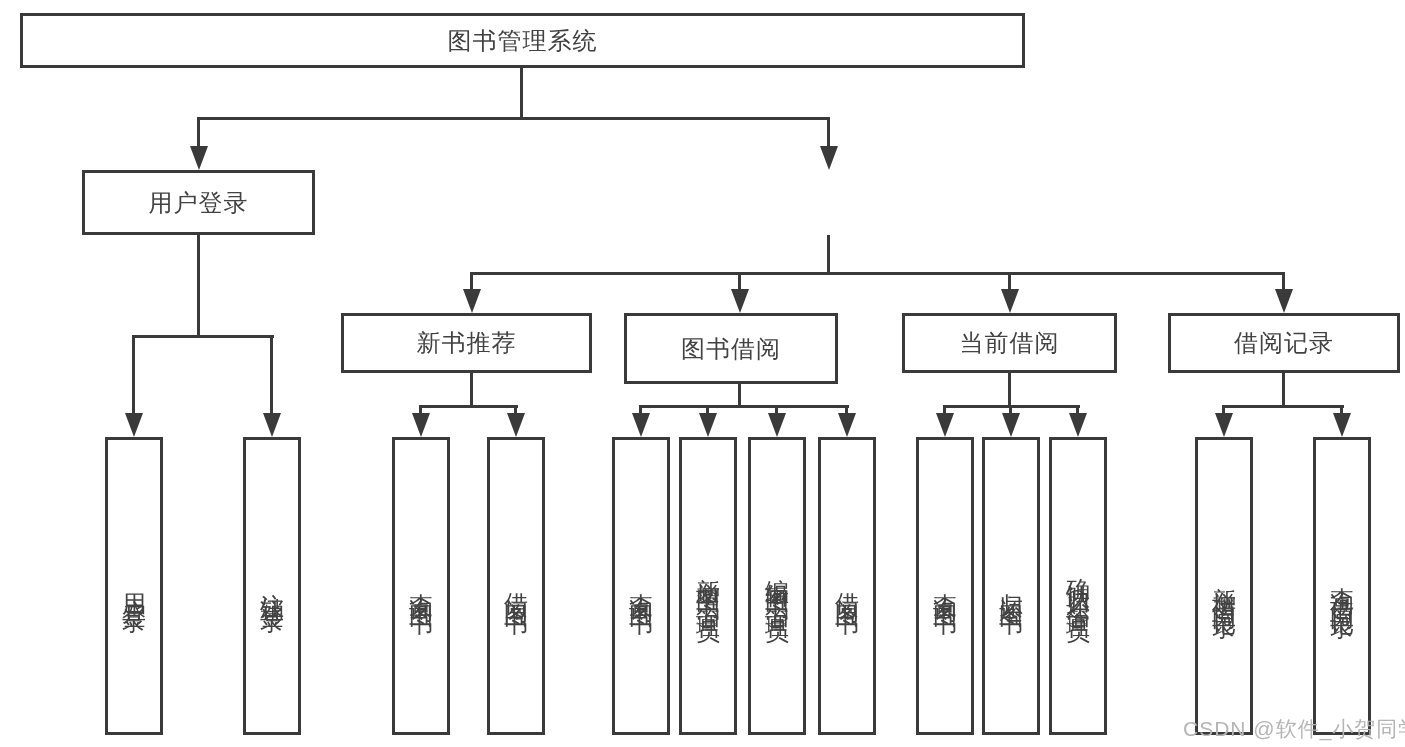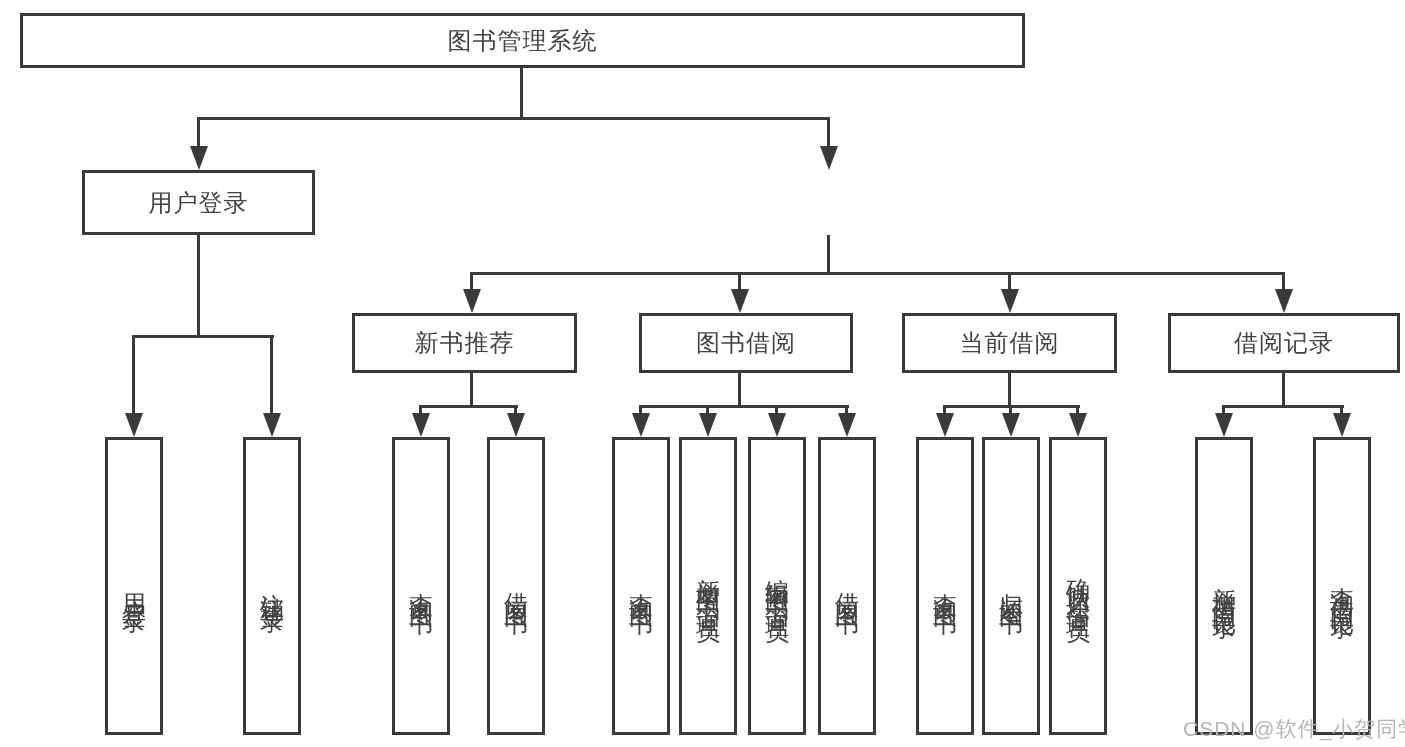--- a/index.html
+++ b/index.html
@@ -72,22 +72,22 @@
   <div class="hline" style="left:470px;top:272px;width:814px"></div>
   <div class="vline" style="left:470px;top:272px;height:19px"></div>
   <div class="vline" style="left:738px;top:272px;height:19px"></div>
   <div class="vline" style="left:1008px;top:272px;height:19px"></div>
   <div class="vline" style="left:1282px;top:272px;height:19px"></div>
   <div class="arrow" style="left:463px;top:289px"></div>
   <div class="arrow" style="left:731px;top:289px"></div>
   <div class="arrow" style="left:1001px;top:289px"></div>
   <div class="arrow" style="left:1275px;top:289px"></div>
 
-  <div class="hbox" style="left:352px;top:313px;width:225px;height:60px">新书推荐</div>
-  <div class="hbox" style="left:639px;top:313px;width:214px;height:60px">图书借阅</div>
+  <div class="hbox" style="left:341px;top:313px;width:251px;height:60px">新书推荐</div>
+  <div class="hbox" style="left:624px;top:313px;width:214px;height:71px">图书借阅</div>
   <div class="hbox" style="left:902px;top:313px;width:215px;height:60px">当前借阅</div>
   <div class="hbox" style="left:1168px;top:313px;width:232px;height:60px">借阅记录</div>
 
   <div class="vline" style="left:470px;top:373px;height:34px"></div>
   <div class="hline" style="left:419px;top:405px;width:99px"></div>
   <div class="vline" style="left:419px;top:405px;height:10px"></div>
   <div class="vline" style="left:514px;top:405px;height:10px"></div>
   <div class="arrow" style="left:412px;top:413px"></div>
   <div class="arrow" style="left:507px;top:413px"></div>
 

